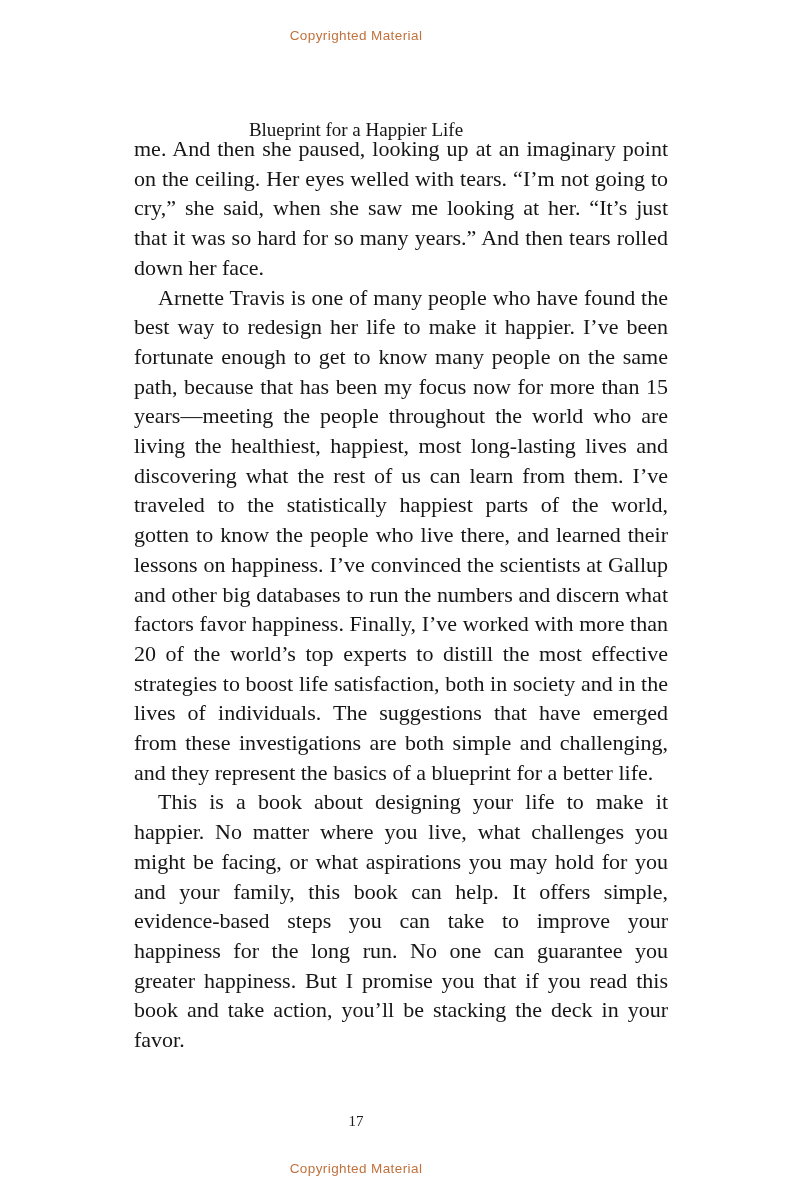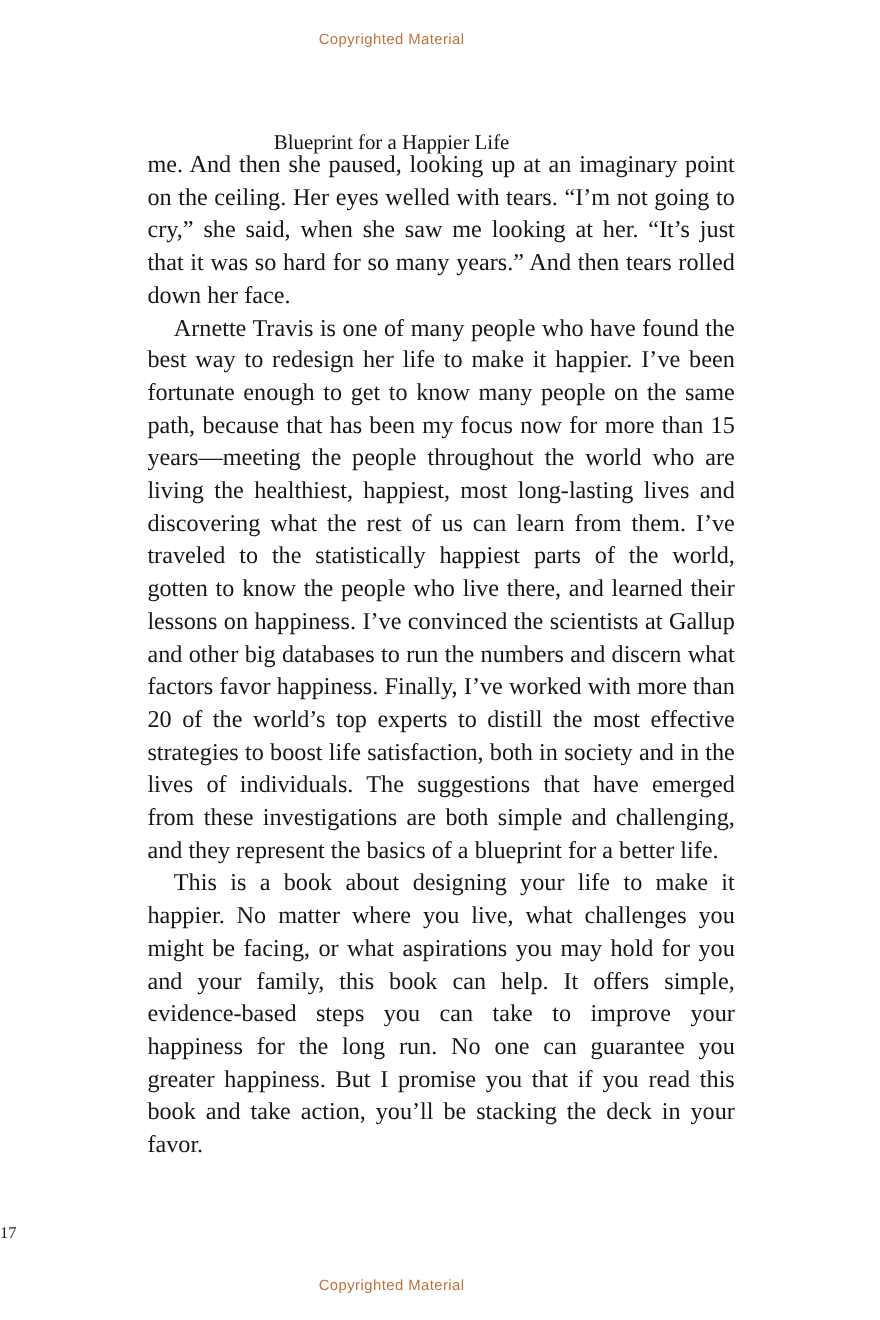--- a/index.html
+++ b/index.html
@@ -49,20 +49,21 @@
     text-align: justify;
     color: #161616;
   }
   .para { margin: 0; }
   .para.indent { text-indent: 24px; }
   .page-number {
     position: absolute;
     left: 0;
     bottom: 70px;
     width: 100%;
+    text-align: center;
     font-family: "Liberation Serif", serif;
     font-size: 15px;
     color: #1c1c1c;
   }
 </style>
 </head>
 <body>
 
 <div class="page">
   <div class="copyright top">Copyrighted Material</div>

